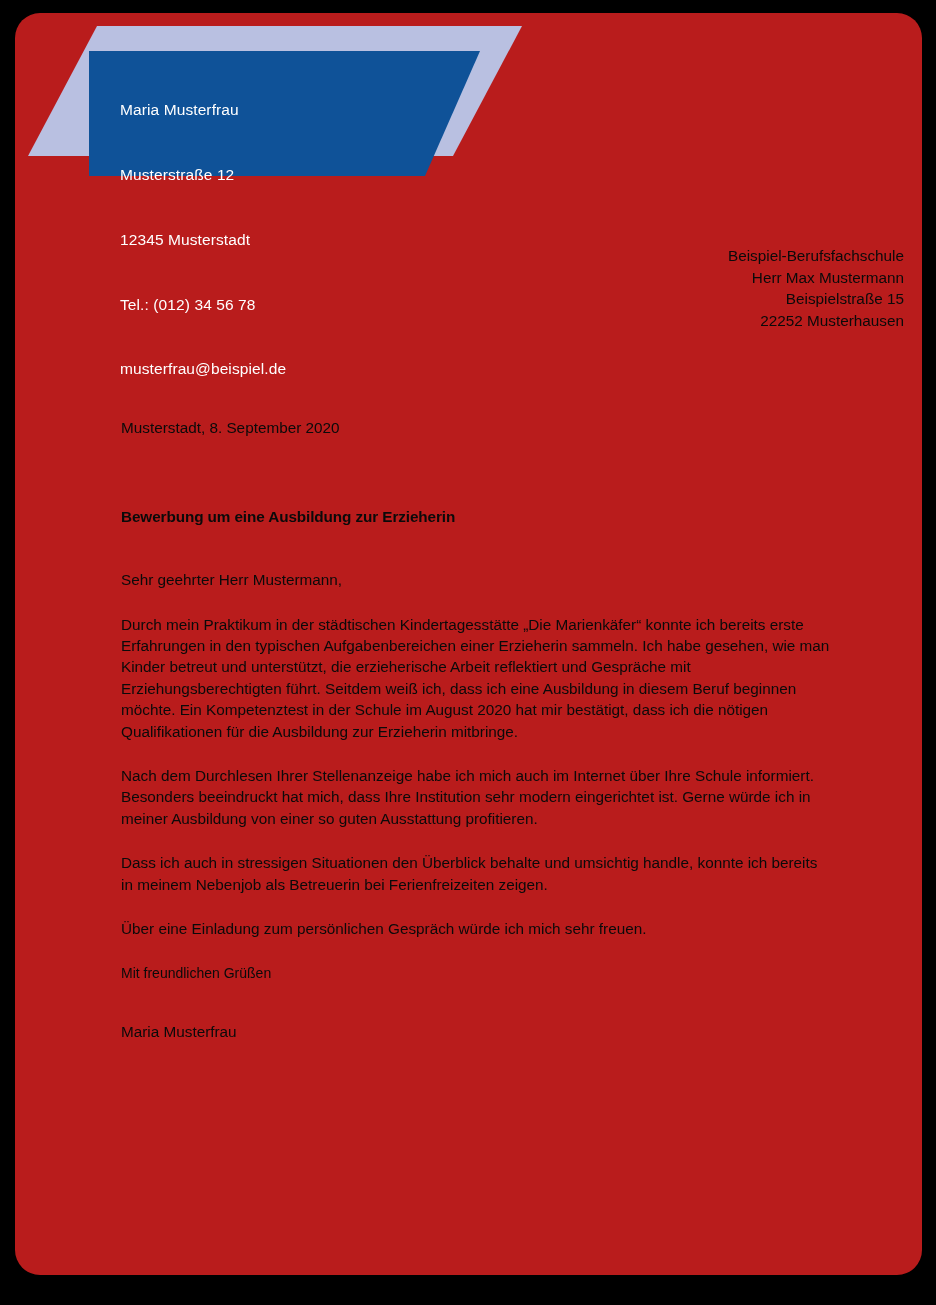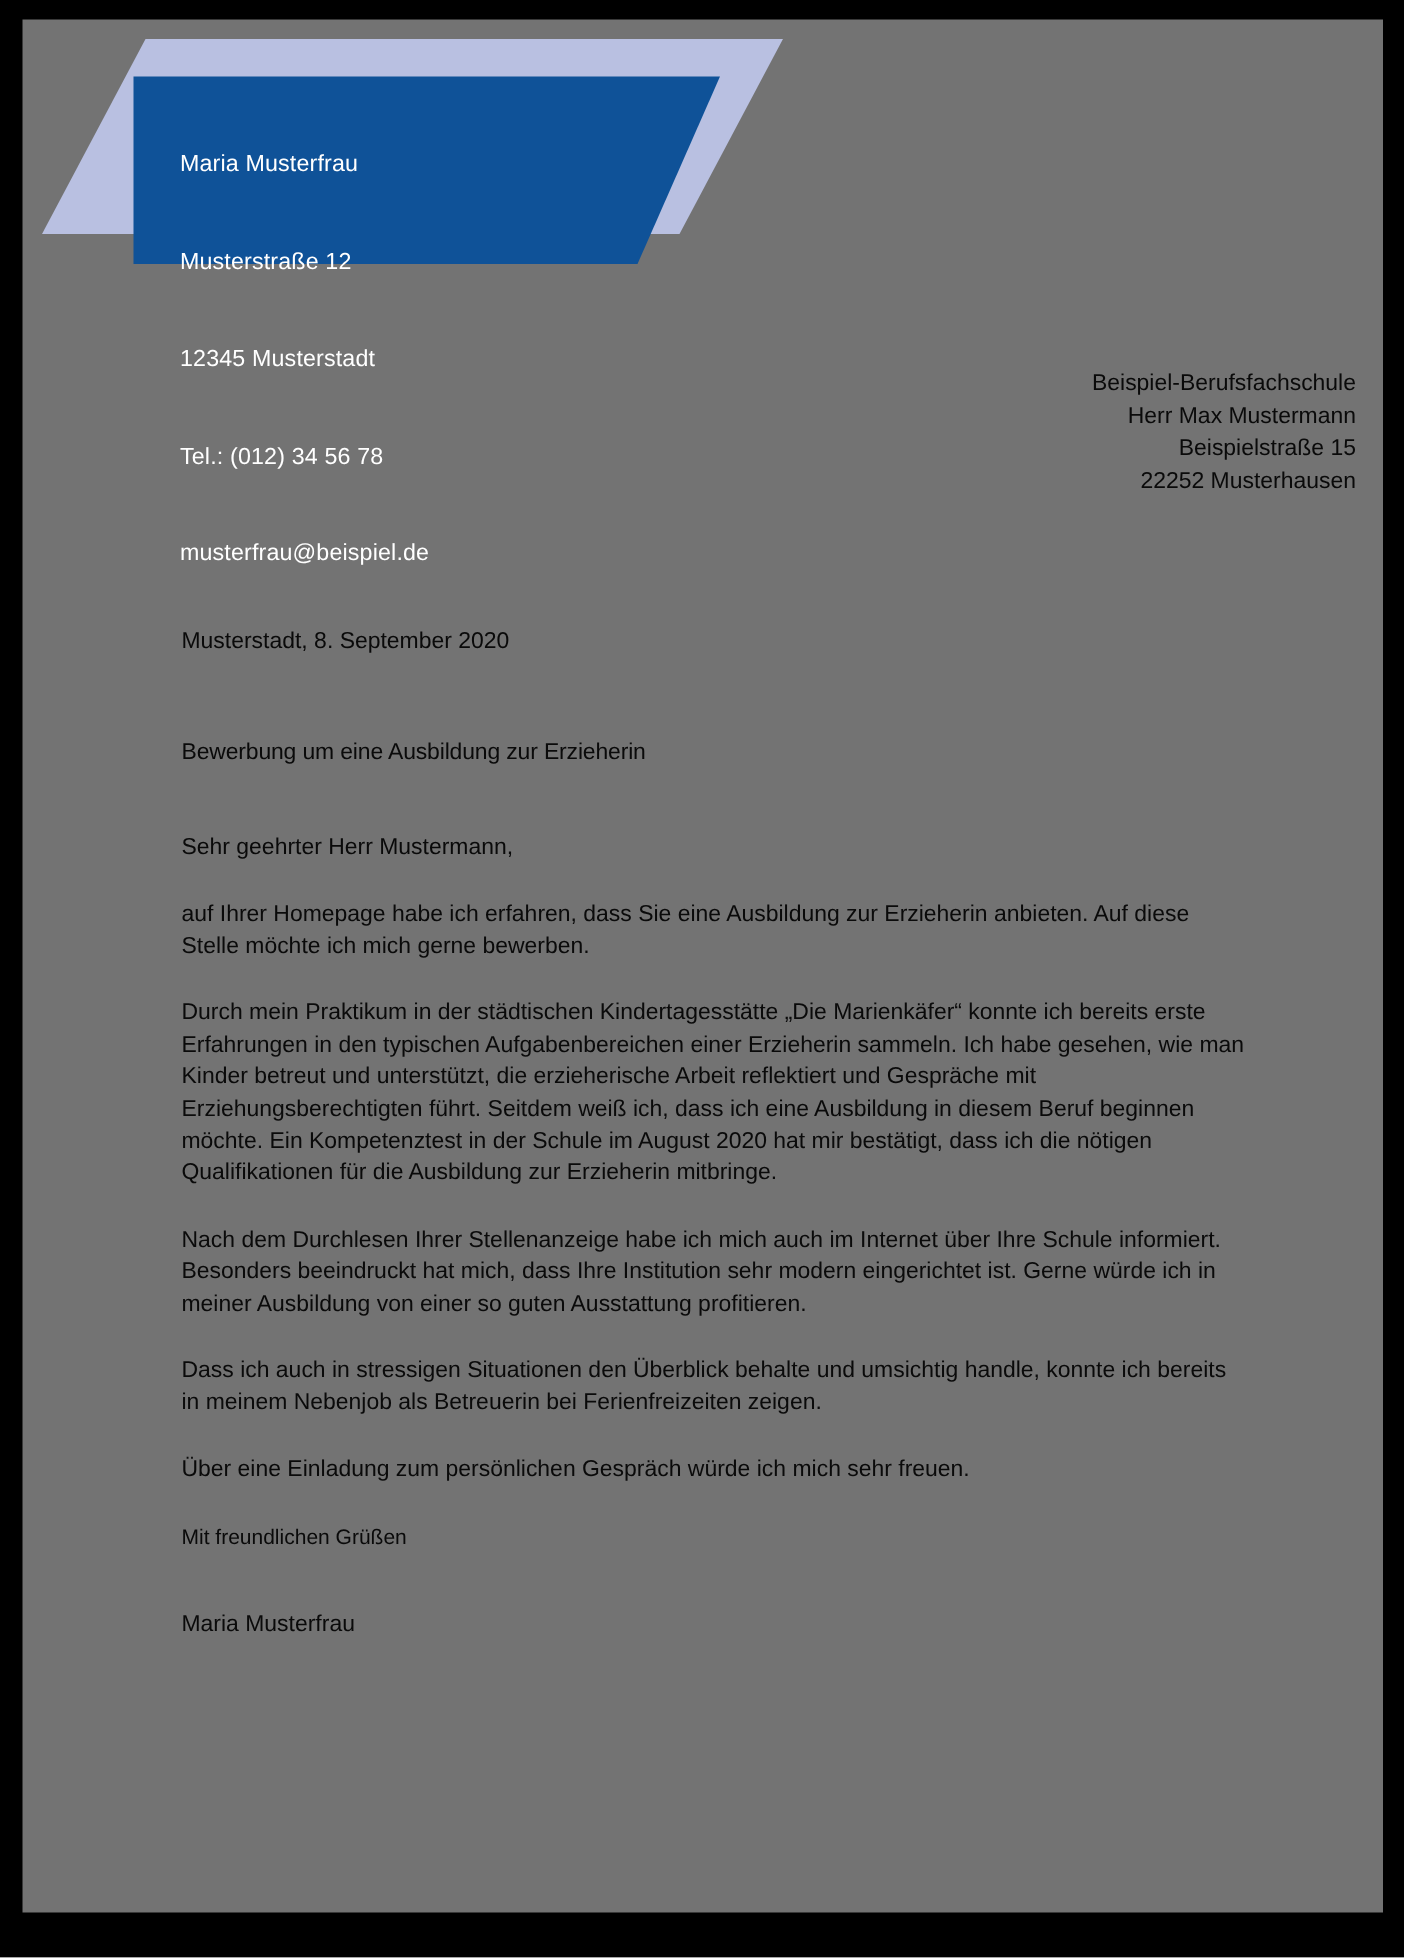--- a/index.html
+++ b/index.html
@@ -22,22 +22,23 @@
     height: 1305px;
     box-sizing: border-box;
     background: #000000;
     padding: 13px 14px 30px 15px;
   }
 
   .page-sheet {
     position: relative;
     width: 100%;
     height: 100%;
-    background: #737373;
+    background: #b91c1c;
     overflow: hidden;
+    border-radius: 25px;
   }
 
   
   .letterhead {
     position: relative;
     height: 200px;
     width: 100%;
   }
   .banner-shape {
     position: absolute;
@@ -74,22 +75,22 @@
   .recipient div { white-space: pre; }
 
   .date-line {
     margin-top: 86px;
     text-align: left;
     padding-right: 10px;
     font-size: 15.3px;
   }
 
   .subject-line {
-    margin-top: 52px;
-    font-weight: normal;
+    margin-top: 67px;
+    font-weight: bold;
     font-size: 15.3px;
     letter-spacing: -0.1px;
   }
 
   .salutation {
     margin-top: 42px;
     font-size: 15.3px;
   }
 
   .para {
@@ -141,21 +142,20 @@
         <div>Beispielstraße 15</div>
         <div>22252 Musterhausen</div>
       </div>
 
       <div class="date-line">Musterstadt, 8. September 2020</div>
 
       <div class="subject-line">Bewerbung um eine Ausbildung zur Erzieherin</div>
 
       <div class="salutation">Sehr geehrter Herr Mustermann,</div>
 
-      <div class="para">auf Ihrer Homepage habe ich erfahren, dass Sie eine Ausbildung zur Erzieherin anbieten. Auf diese Stelle möchte ich mich gerne bewerben.</div>
       <div class="para">Durch mein Praktikum in der städtischen Kindertagesstätte „Die Marienkäfer“ konnte ich bereits erste Erfahrungen in den typischen Aufgabenbereichen einer Erzieherin sammeln. Ich habe gesehen, wie man Kinder betreut und unterstützt, die erzieherische Arbeit reflektiert und Gespräche mit Erziehungsberechtigten führt. Seitdem weiß ich, dass ich eine Ausbildung in diesem Beruf beginnen möchte. Ein Kompetenztest in der Schule im August 2020 hat mir bestätigt, dass ich die nötigen Qualifikationen für die Ausbildung zur Erzieherin mitbringe.</div>
       <div class="para">Nach dem Durchlesen Ihrer Stellenanzeige habe ich mich auch im Internet über Ihre Schule informiert. Besonders beeindruckt hat mich, dass Ihre Institution sehr modern eingerichtet ist. Gerne würde ich in meiner Ausbildung von einer so guten Ausstattung profitieren.</div>
       <div class="para">Dass ich auch in stressigen Situationen den Überblick behalte und umsichtig handle, konnte ich bereits in meinem Nebenjob als Betreuerin bei Ferienfreizeiten zeigen.</div>
       <div class="para">Über eine Einladung zum persönlichen Gespräch würde ich mich sehr freuen.</div>
 
       <div class="closing">Mit freundlichen Grüßen</div>
 
       <div class="signature">Maria Musterfrau</div>
 
     </div>

